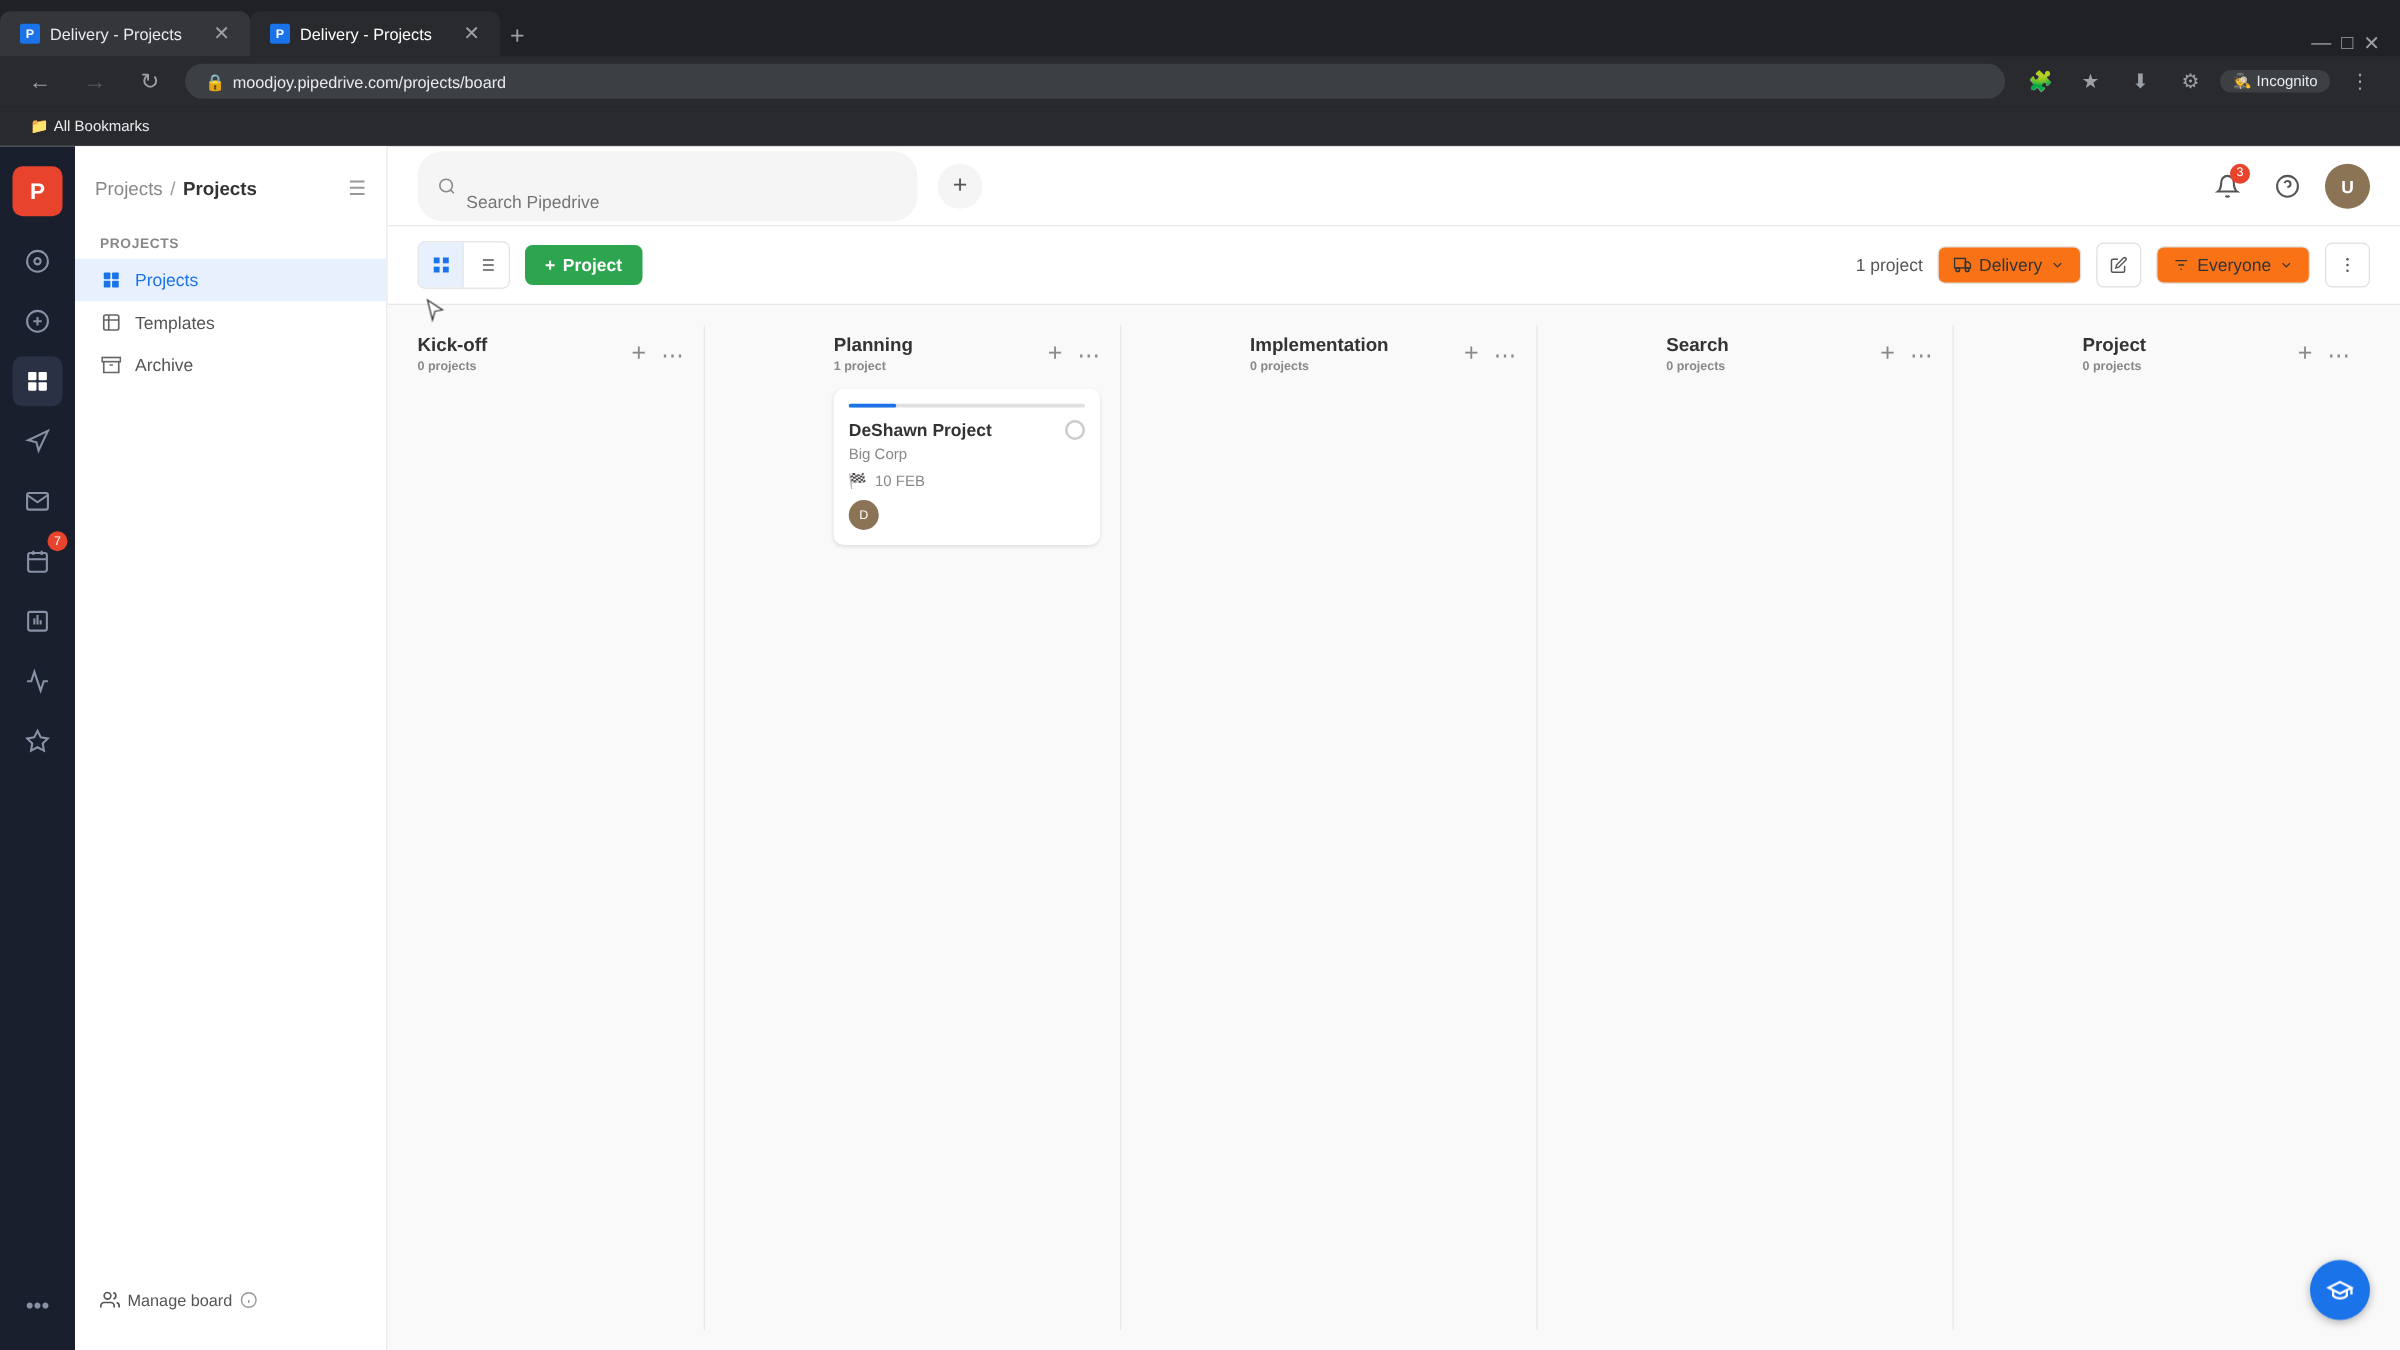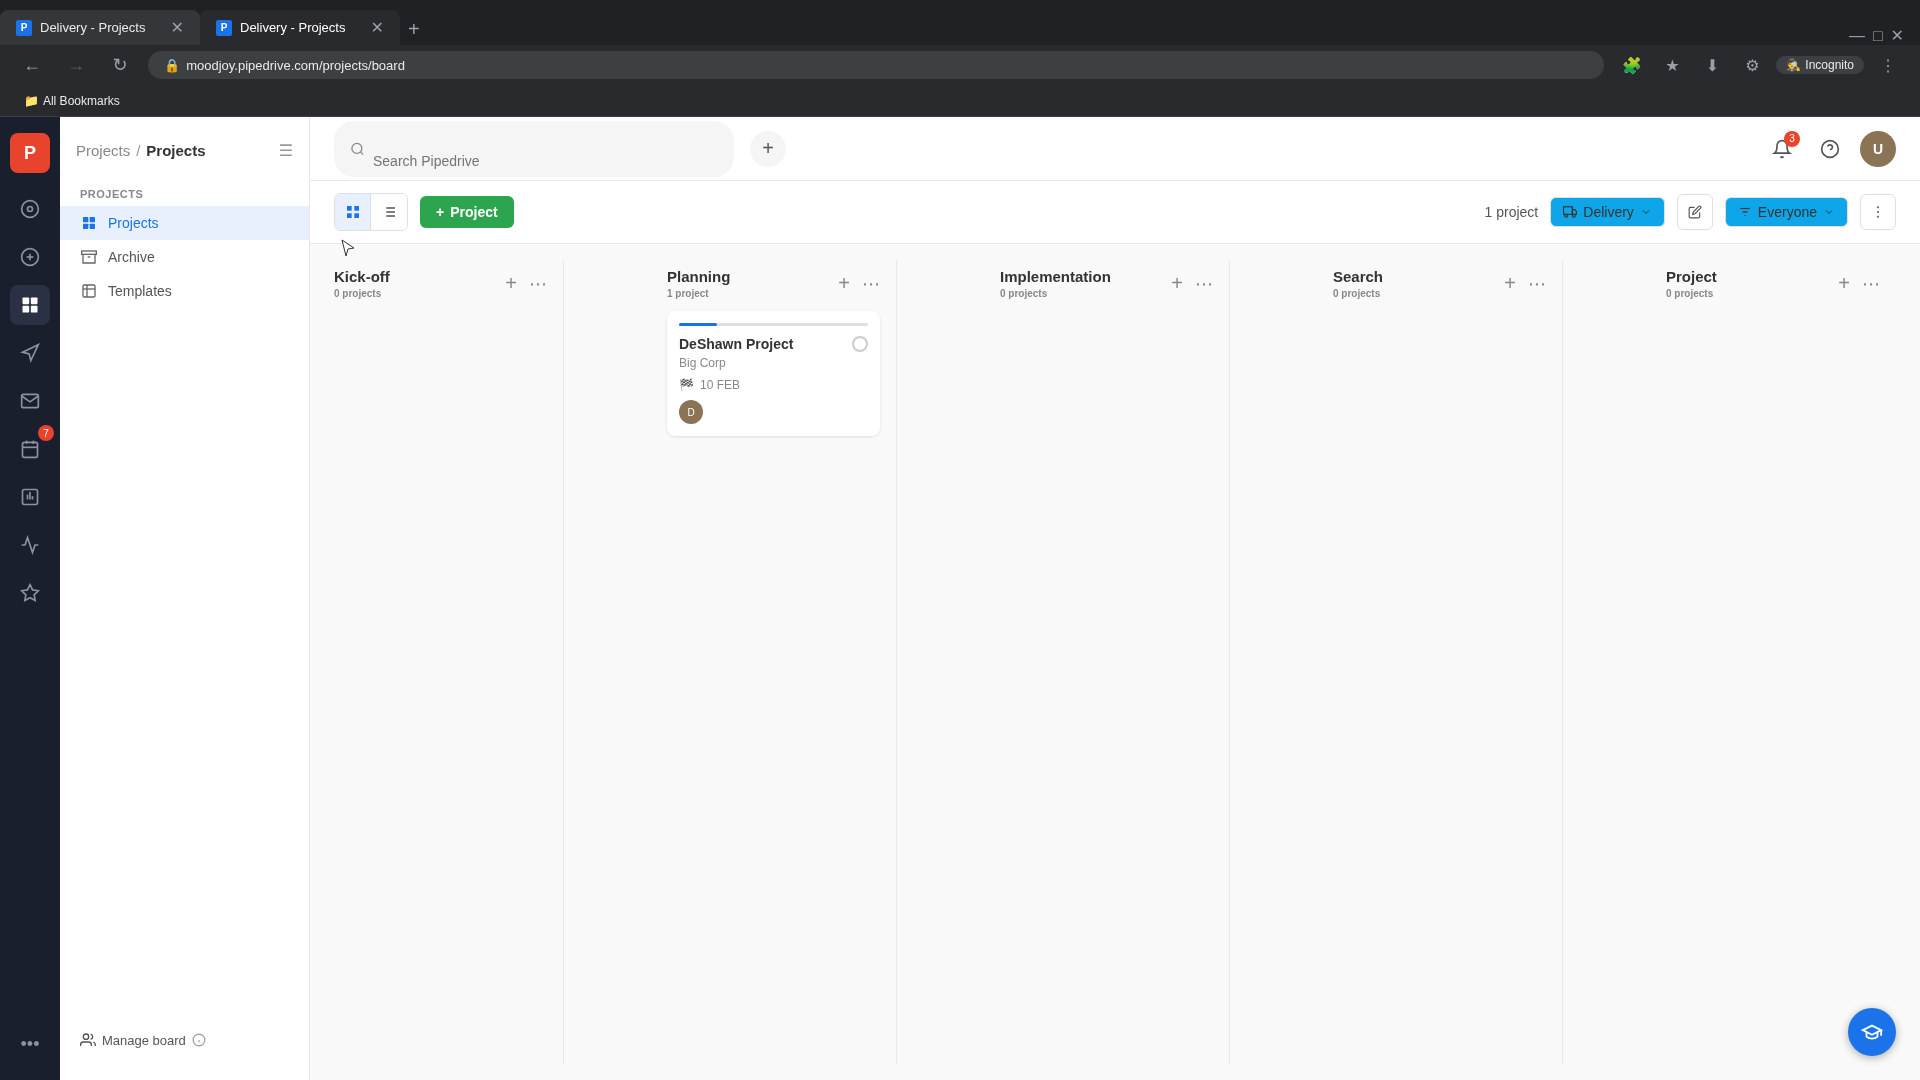--- a/index.html
+++ b/index.html
@@ -69,21 +69,21 @@
 
     
     .board-header { display: flex; align-items: center; padding: 12px 24px; border-bottom: 1px solid #e8e8e8; gap: 12px; }
     .view-toggle { display: flex; border: 1px solid #e0e0e0; border-radius: 6px; overflow: hidden; }
     .view-btn { width: 36px; height: 36px; display: flex; align-items: center; justify-content: center; cursor: pointer; background: #fff; color: #555; font-size: 16px; }
     .view-btn.active { background: #e8f0fe; color: #1a73e8; }
     .view-btn:first-child { border-right: 1px solid #e0e0e0; }
     .add-project-btn { background: #2da44e; color: white; border: none; border-radius: 6px; padding: 8px 16px; font-size: 14px; font-weight: 600; cursor: pointer; display: flex; align-items: center; gap: 6px; }
     .board-header-right { margin-left: auto; display: flex; align-items: center; gap: 12px; }
     .project-count { font-size: 14px; color: #555; }
-    .filter-btn { display: flex; align-items: center; gap: 6px; padding: 6px 12px; border: 1px solid #e0e0e0; border-radius: 6px; cursor: pointer; font-size: 14px; color: #333; background: #0ea5e9; }
+    .filter-btn { display: flex; align-items: center; gap: 6px; padding: 6px 12px; border: 1px solid #e0e0e0; border-radius: 6px; cursor: pointer; font-size: 14px; color: #333; background: #f97316; }
     .edit-btn { width: 36px; height: 36px; display: flex; align-items: center; justify-content: center; border: 1px solid #e0e0e0; border-radius: 6px; cursor: pointer; color: #555; }
     .more-btn { width: 36px; height: 36px; display: flex; align-items: center; justify-content: center; border: 1px solid #e0e0e0; border-radius: 6px; cursor: pointer; color: #555; }
 
     
     .board { flex: 1; overflow-x: auto; overflow-y: hidden; display: flex; padding: 16px 24px; gap: 0; background: #f9f9f9; justify-content: space-between; }
     .board-column { min-width: 230px; max-width: 230px; background: #f9f9f9; border-right: 1px solid #e8e8e8; padding: 0 16px 16px 0; flex-shrink: 0; }
     .board-column:last-child { border-right: none; }
     .column-header { display: flex; align-items: center; justify-content: space-between; padding: 8px 0 12px; }
     .column-title { font-size: 15px; font-weight: 600; color: #333; }
     .column-more { color: #888; cursor: pointer; font-size: 18px; }
@@ -251,36 +251,36 @@
               <rect x="13" y="3" width="8" height="8" rx="1"></rect>
               <rect x="3" y="13" width="8" height="8" rx="1"></rect>
               <rect x="13" y="13" width="8" height="8" rx="1"></rect>
             </svg>
         </div>
         <span>Projects</span>
       </div>
       <div class="sidebar-item">
         <div class="sidebar-item-icon">
           <svg width="16" height="16" viewBox="0 0 24 24" fill="none" stroke="#666" stroke-width="2">
+              <rect x="3" y="3" width="18" height="18" rx="2"></rect>
+              <line x1="9" y1="3" x2="9" y2="21"></line>
+              <line x1="3" y1="9" x2="21" y2="9"></line>
+            </svg>
+        </div>
+        <span>Templates</span>
+      </div>
+      <div class="sidebar-item">
+        <div class="sidebar-item-icon">
+          <svg width="16" height="16" viewBox="0 0 24 24" fill="none" stroke="#666" stroke-width="2">
               <polyline points="21 8 21 21 3 21 3 8"></polyline>
               <rect x="1" y="3" width="22" height="5"></rect>
               <line x1="10" y1="12" x2="14" y2="12"></line>
             </svg>
         </div>
         <span>Archive</span>
-      </div>
-      <div class="sidebar-item">
-        <div class="sidebar-item-icon">
-          <svg width="16" height="16" viewBox="0 0 24 24" fill="none" stroke="#666" stroke-width="2">
-              <rect x="3" y="3" width="18" height="18" rx="2"></rect>
-              <line x1="9" y1="3" x2="9" y2="21"></line>
-              <line x1="3" y1="9" x2="21" y2="9"></line>
-            </svg>
-        </div>
-        <span>Templates</span>
       </div>
     </div>
 
 
     <div class="sidebar-bottom">
       <div class="manage-users">
         <svg width="16" height="16" viewBox="0 0 24 24" fill="none" stroke="currentColor" stroke-width="2">
             <path d="M17 21v-2a4 4 0 0 0-4-4H5a4 4 0 0 0-4 4v2"></path>
             <circle cx="9" cy="7" r="4"></circle>
             <path d="M23 21v-2a4 4 0 0 0-3-3.87"></path>

